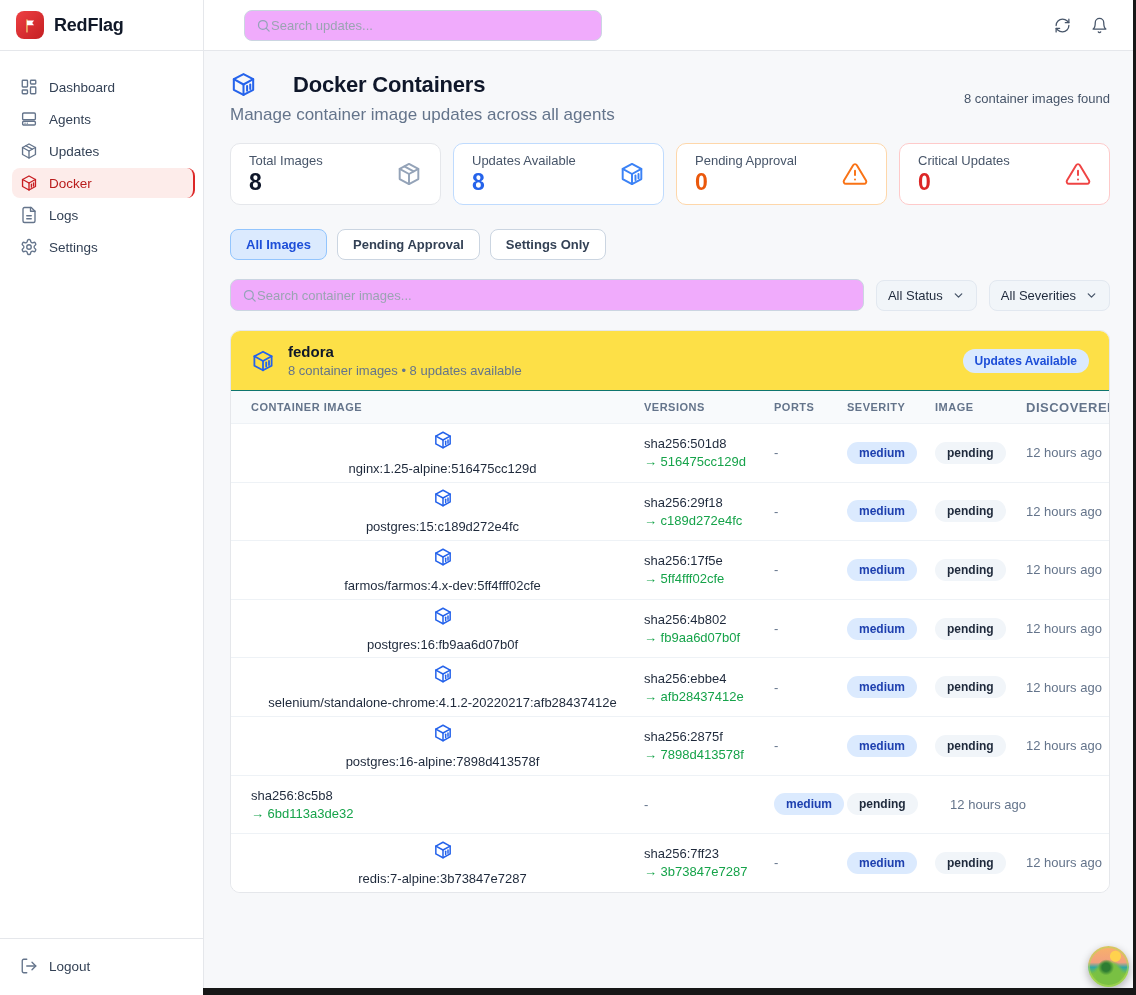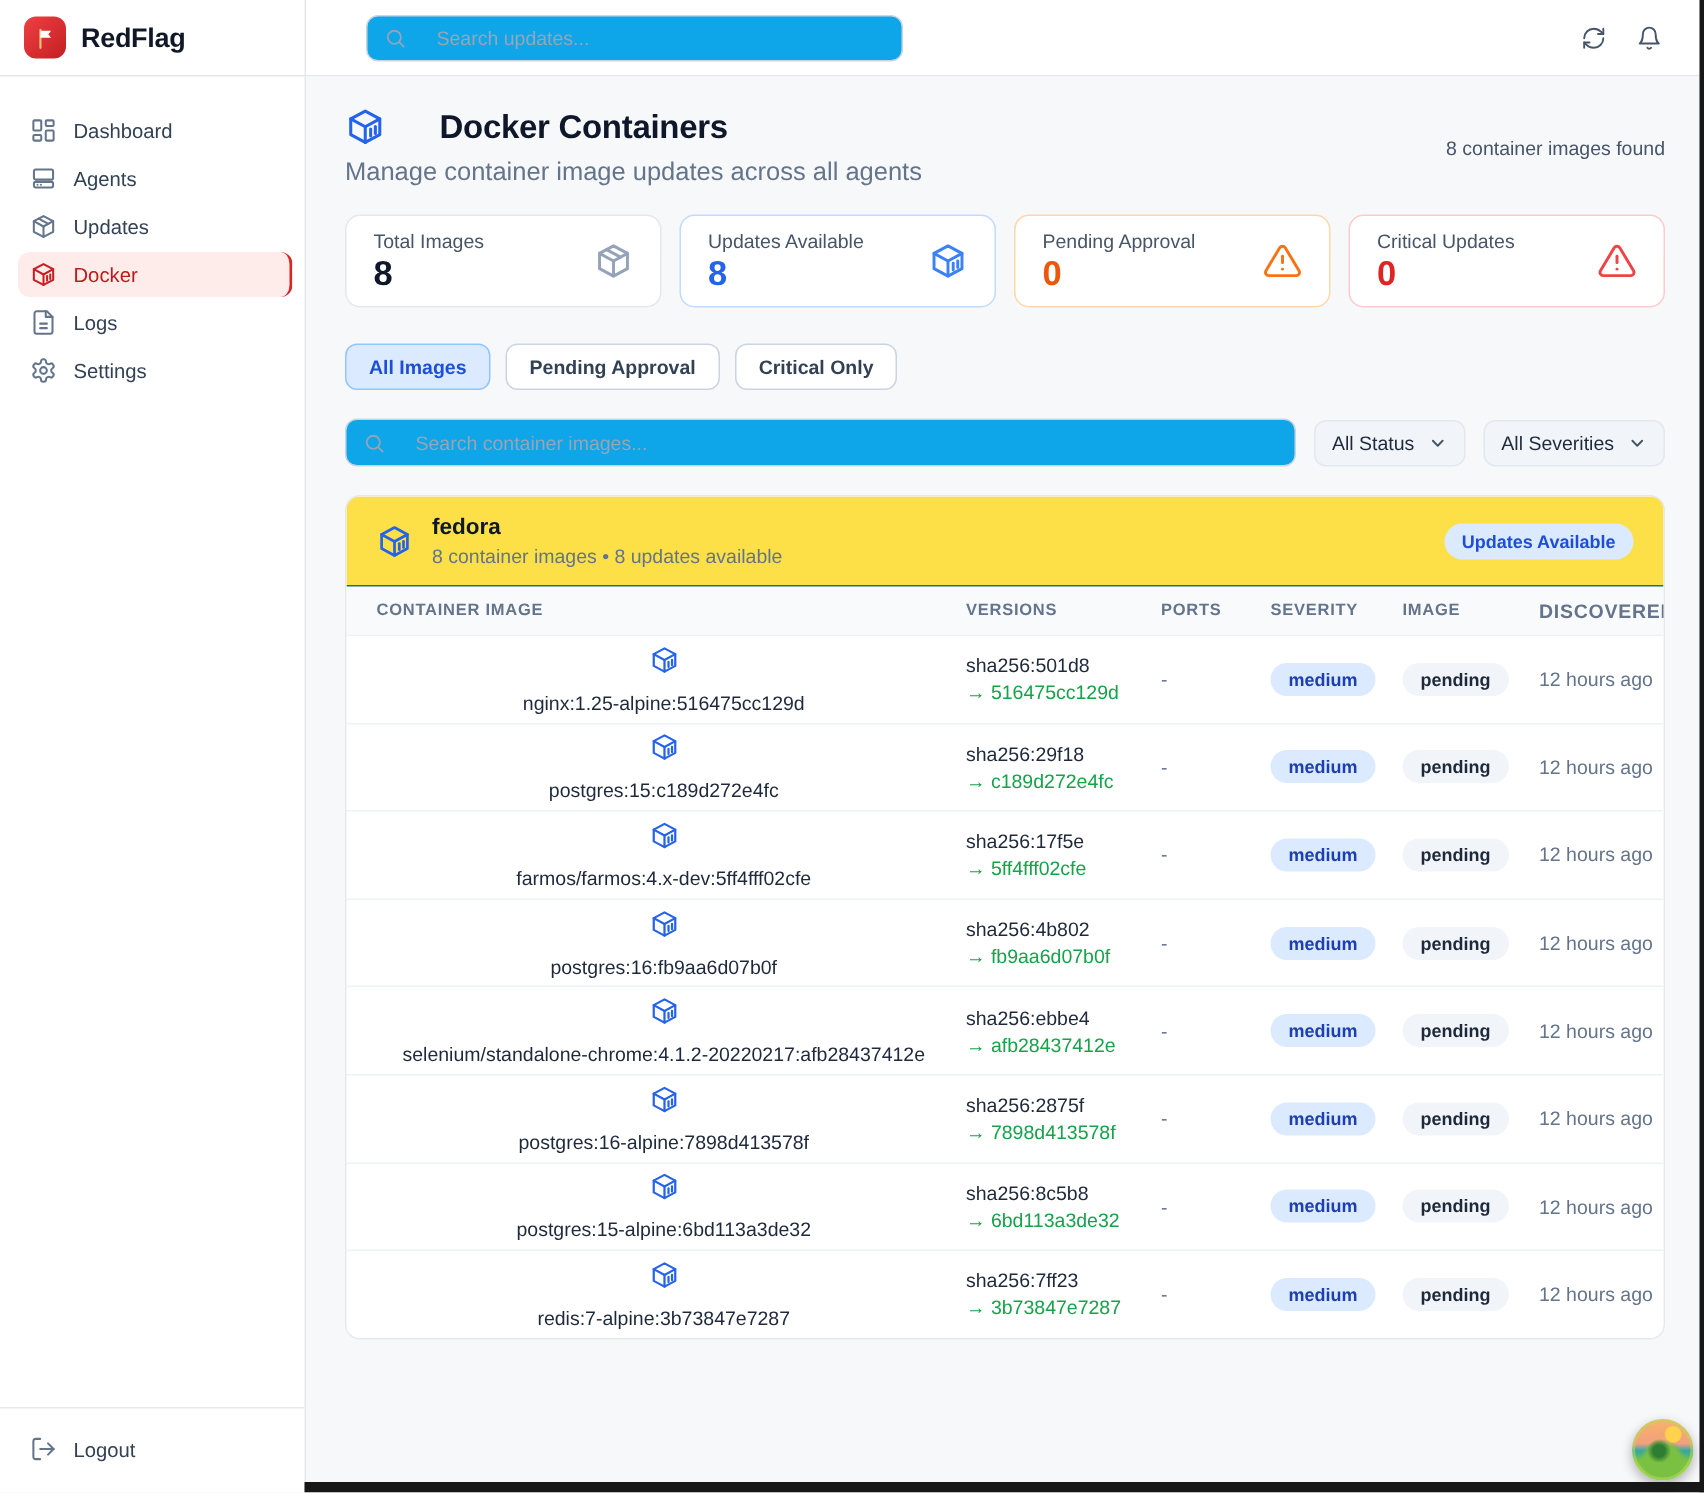--- a/index.html
+++ b/index.html
@@ -19,21 +19,21 @@
   .nav-item { display:flex; align-items:center; gap:11px; height:30px; margin:0 8px 2px 12px; padding-left:8px; border-radius:8px; color:#334155; font-size:13.5px; font-weight:500; cursor:pointer; text-decoration:none; }
   .nav-item .ic { width:18px; height:18px; color:#64748b; }
   .nav-item.active { background:#fdecea; color:#b91c1c; border-right:2px solid #dc2626; }
   .nav-item.active .ic { color:#c81e22; }
   .sidebar-foot { position:absolute; left:0; right:0; bottom:0; border-top:1px solid #e5e7eb; padding:12px 8px 14px 12px; }
   .sidebar-foot .nav-item { margin:0; }
 
   
   .maincol { flex:1; display:flex; flex-direction:column; min-width:0; }
   .topbar { height:51px; background:#fff; border-bottom:1px solid #e5e7eb; display:flex; align-items:center; flex:none; }
-  .searchbox { display:flex; align-items:center; gap:20px; border:1px solid #cbd5e1; border-radius:8px; background:#0ea5e9; height:31px; padding:0 11px; }
+  .searchbox { display:flex; align-items:center; gap:0; border:1px solid #cbd5e1; border-radius:8px; background:#f0abfc; height:31px; padding:0 11px; }
   .searchbox .ic { width:15px; height:15px; color:#94a3b8; flex:none; }
   .searchbox input { border:none; outline:none; background:transparent; font-family:inherit; font-size:13px; color:#334155; width:100%; }
   .searchbox input::placeholder { color:#9aa4b2; }
   .topbar .searchbox { width:358px; margin-left:40px; }
   .topbar-actions { margin-left:auto; margin-right:26px; display:flex; align-items:center; gap:16px; }
   .iconbtn { background:none; border:none; cursor:pointer; color:#475569; padding:2px; }
   .iconbtn .ic { width:17px; height:17px; }
 
   .content { flex:1; padding:0 26px; overflow:hidden; background:#f7f8fa; }
 
@@ -327,21 +327,21 @@
           </div>
           <svg class="ic">
               <use href="#i-warn"></use>
             </svg>
         </div>
       </div>
 
       <div class="tabs">
         <button class="tab active">All Images</button>
         <button class="tab">Pending Approval</button>
-        <button class="tab">Critical Only</button>
+        <button class="tab">Settings Only</button>
       </div>
 
       <div class="filter-row">
         <div class="searchbox">
           <svg class="ic">
               <use href="#i-search"></use>
             </svg>
           <input type="text" placeholder="Search container images..." style="">
         </div>
         <button class="select">
@@ -475,26 +475,20 @@
             <div class="sha">sha256:2875f</div>
             <div class="tgt">→ 7898d413578f</div>
           </div>
           <div class="c-port">-</div>
           <div><span class="pill pill-med">medium</span></div>
           <div><span class="pill pill-pend">pending</span></div>
           <div class="c-disc">12 hours ago</div>
         </div>
 
         <div class="trow row">
-          <div class="cell-img">
-            <svg class="ic">
-                <use href="#i-cube"></use>
-              </svg>
-            <span>postgres:15-alpine:6bd113a3de32</span>
-          </div>
           <div>
             <div class="sha">sha256:8c5b8</div>
             <div class="tgt">→ 6bd113a3de32</div>
           </div>
           <div class="c-port">-</div>
           <div><span class="pill pill-med">medium</span></div>
           <div><span class="pill pill-pend">pending</span></div>
           <div class="c-disc">12 hours ago</div>
         </div>
 

